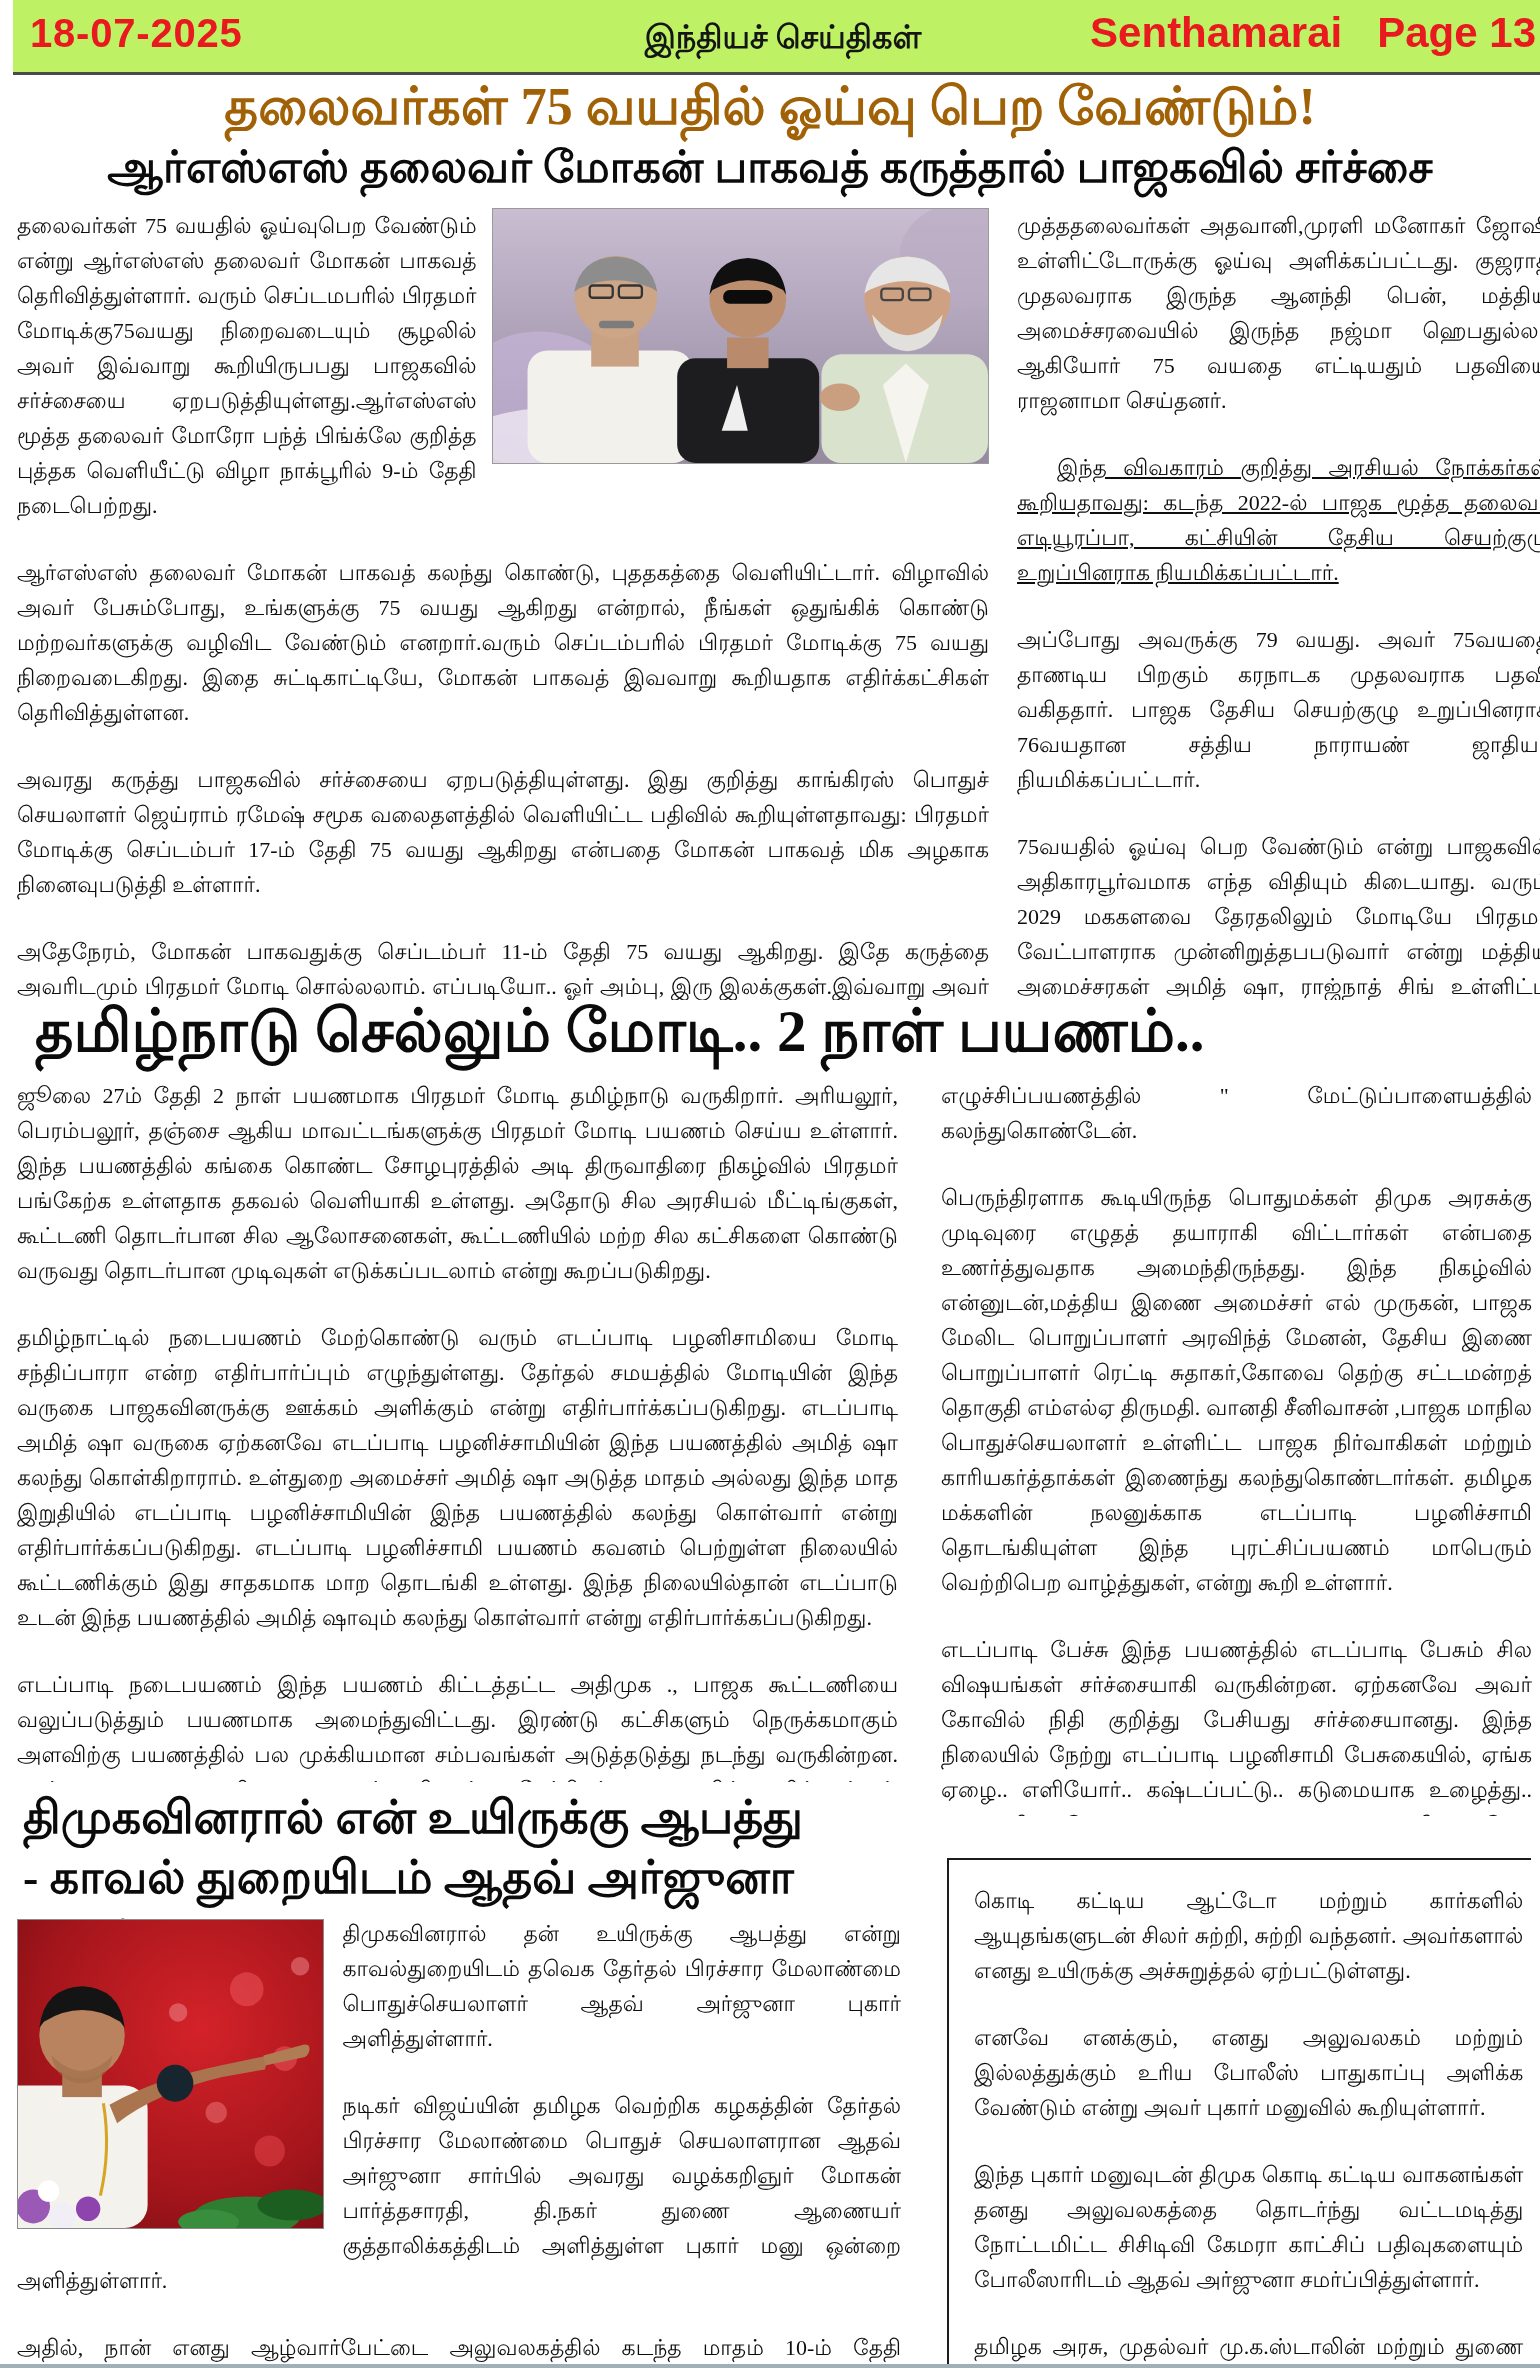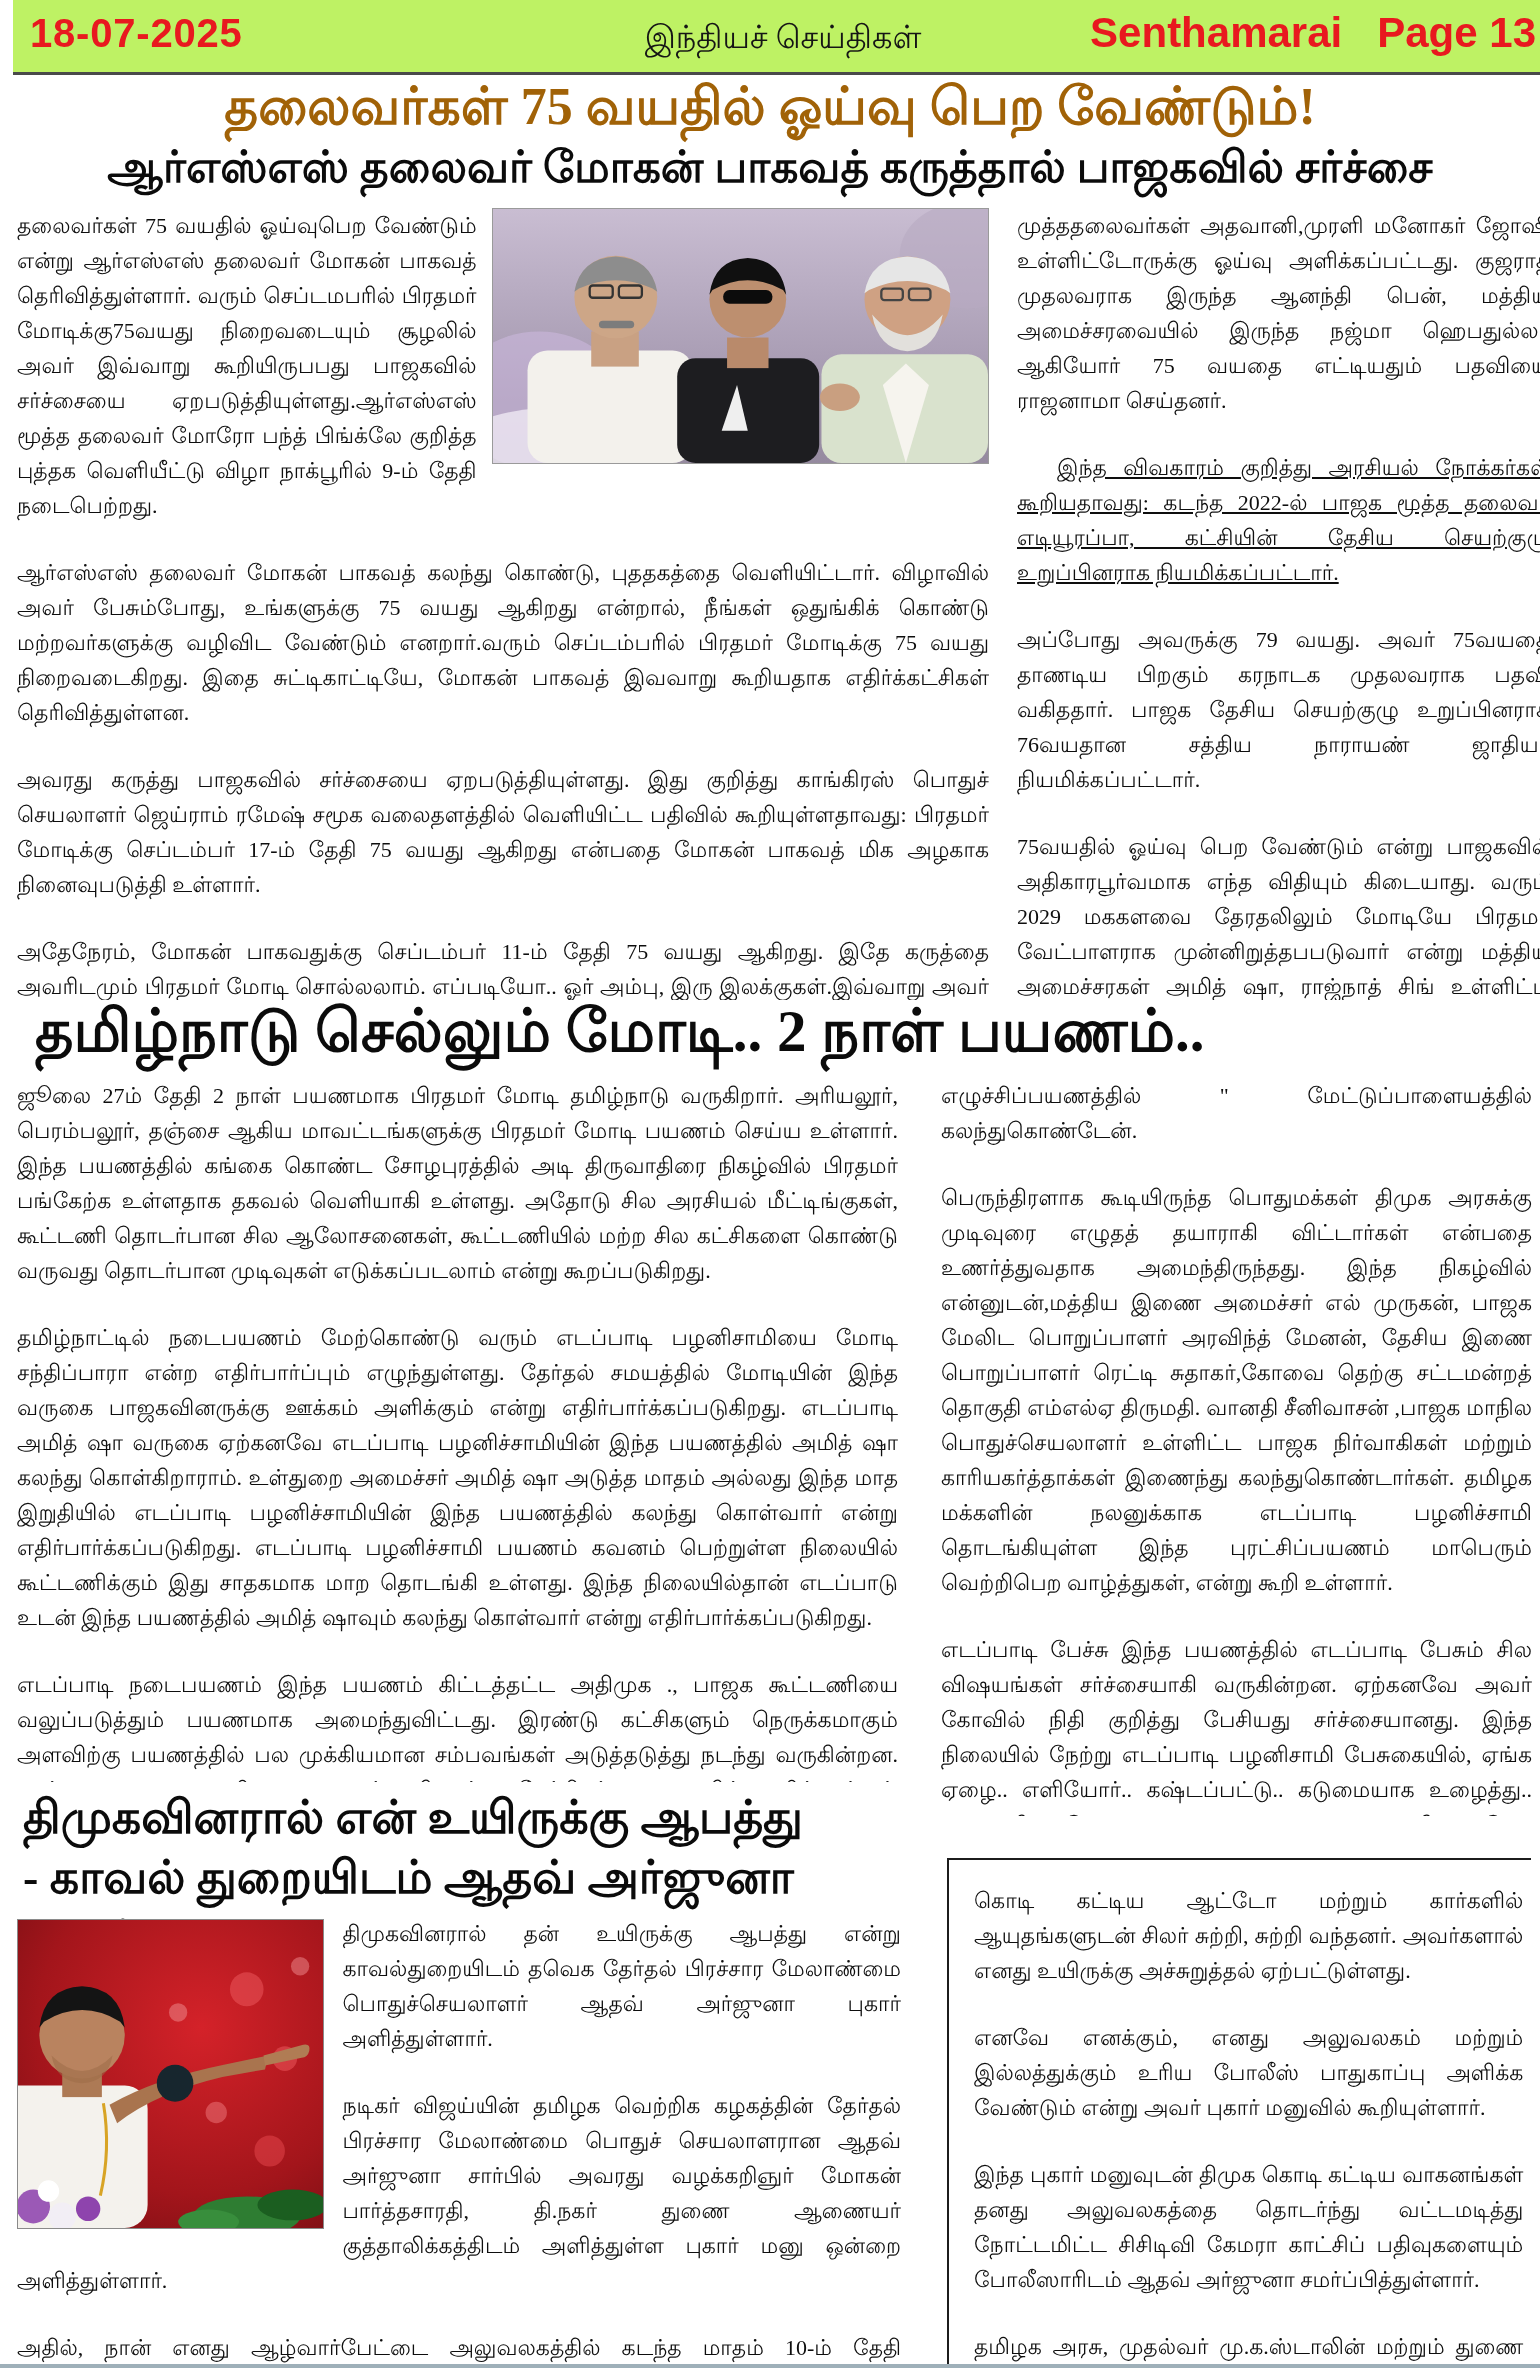--- a/index.html
+++ b/index.html
@@ -7,21 +7,21 @@
     position:relative;
     width:1540px;height:2377px;
     background:#ffffff;
     font-family:"Liberation Serif", serif;
     color:#0e0e0e;
     overflow:hidden;
   }
   
   .hdr{position:absolute;top:0;left:0;width:1540px;height:72px;border-bottom:3.1px solid #4a4a4a;background:#bef264;margin-left:13px;}
   .hdr-date{position:absolute;left:17px;top:10.8px;font-family:"Liberation Sans",sans-serif;font-weight:bold;font-size:40px;color:#e8191f;letter-spacing:0.8px;}
-  .hdr-section{position:absolute;left:50%;transform:translateX(-50%);top:18.5px;font-size:32px;font-weight:normal;color:#151515;}
+  .hdr-section{position:absolute;left:50%;transform:translateX(-50%);top:18.5px;font-size:32px;font-weight:bold;color:#151515;}
   .hdr-right{position:absolute;right:17px;top:9.2px;font-family:"Liberation Sans",sans-serif;font-weight:bold;font-size:42px;color:#e8191f;}
   .hdr-right .pg{margin-left:35px;text-align:right;}
   
   .a1-head-main{position:absolute;top:80px;left:0;width:1540px;text-align:center;font-size:52px;font-weight:bold;color:#a16207;line-height:1.05;}
   .a1-head-sub{position:absolute;top:145px;left:0;width:1540px;text-align:center;font-size:44px;font-weight:bold;color:#0b0b0b;line-height:1.05;}
   
   .a1-main{position:absolute;left:17px;top:208px;width:972px;height:792px;overflow:hidden;text-align:justify;font-size:22px;line-height:35px;}
   .a1-photo{float:right;width:497px;height:256px;margin:0 0 10.8px 15.4px;border:0.8px solid #9a9a9a;box-sizing:border-box;background:#b9aec6;}
   .a1-right{position:absolute;left:1001px;top:208px;width:533px;height:792px;overflow:hidden;text-align:justify;font-size:22px;line-height:35px;margin-left:16px;}
   p{margin:0 0 32px 0;}

